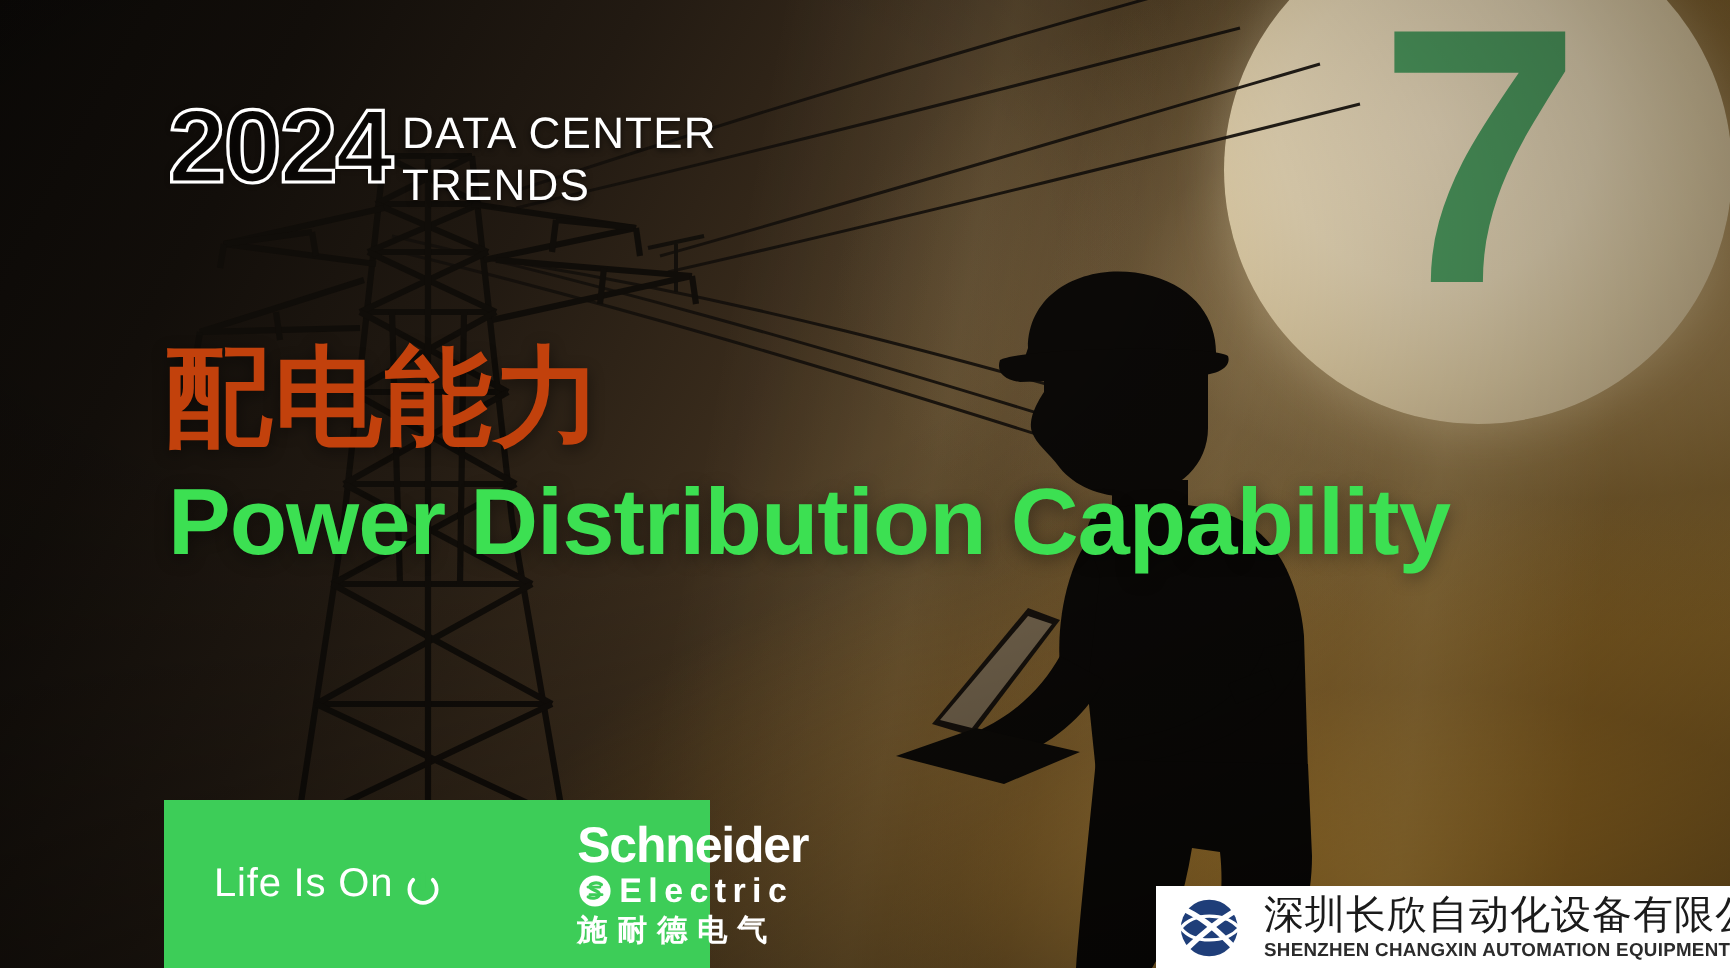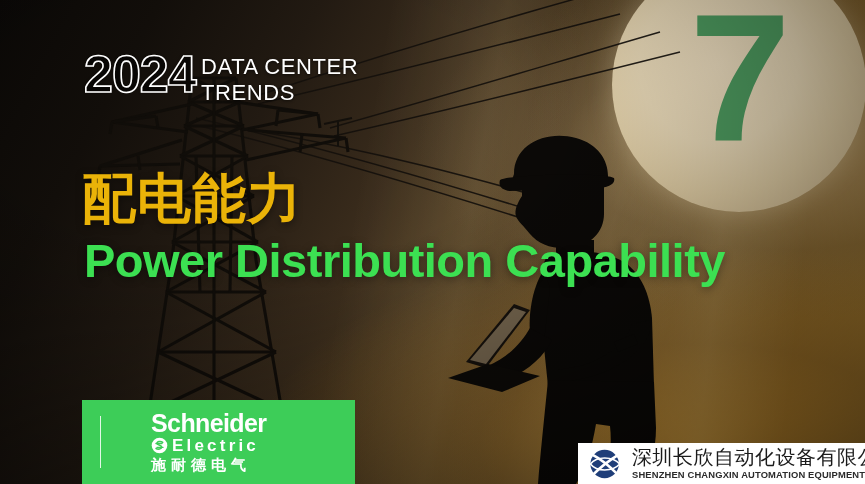--- a/index.html
+++ b/index.html
@@ -92,21 +92,21 @@
     letter-spacing:0.6px;
     text-shadow:0 1px 3px rgba(0,0,0,0.65);
   }
   .hdr div{white-space:nowrap;}
 
   
   .title-cn{
     position:absolute;left:82px;top:172px;
     font-size:54px;font-weight:bold;
     line-height:1;
-    color:#eab308;
+    color:#c2410c;
     letter-spacing:1px;
     font-family:"DejaVu Sans","Liberation Sans",sans-serif;
     text-shadow:0 2px 8px rgba(0,0,0,0.45);
     text-align:center;
   }
   .title-en{
     position:absolute;left:84px;top:237px;
     font-size:47px;font-weight:bold;
     line-height:1;
     color:#3ce052;
@@ -277,20 +277,29 @@
   <div class="year">2024</div>
   <div class="hdr">
     <div>DATA CENTER</div>
     <div>TRENDS</div>
   </div>
 
   <div class="title-cn">配电能力</div>
   <div class="title-en">Power Distribution Capability</div>
 
   <div class="se-box">
+    <div class="se-life">
+      <span>Life Is On</span>
+      <span class="power-glyph">
+        <svg viewBox="0 0 24 24" width="19" height="19">
+          <path d="M12 3 L12 11" stroke="#3dcd58" stroke-width="3.2" stroke-linecap="round" fill="none"></path>
+          <path d="M5.8 6.2 A 8.6 8.6 0 1 0 18.2 6.2" stroke="#ffffff" stroke-width="2.4" fill="none" stroke-linecap="round"></path>
+        </svg>
+      </span>
+    </div>
 
     <div class="se-div"></div>
 
     <div class="se-brand">
       <div class="b1">Schneider</div>
       <div class="b2">
         <span class="se-mark">
           <svg viewBox="0 0 24 24" width="17" height="17">
             <circle cx="12" cy="12" r="11" fill="#ffffff"></circle>
             <path d="M16.5 7.5 C 14 5.5, 8.5 6, 8.5 9 C 8.5 11.6, 15 11.2, 15 14.2

